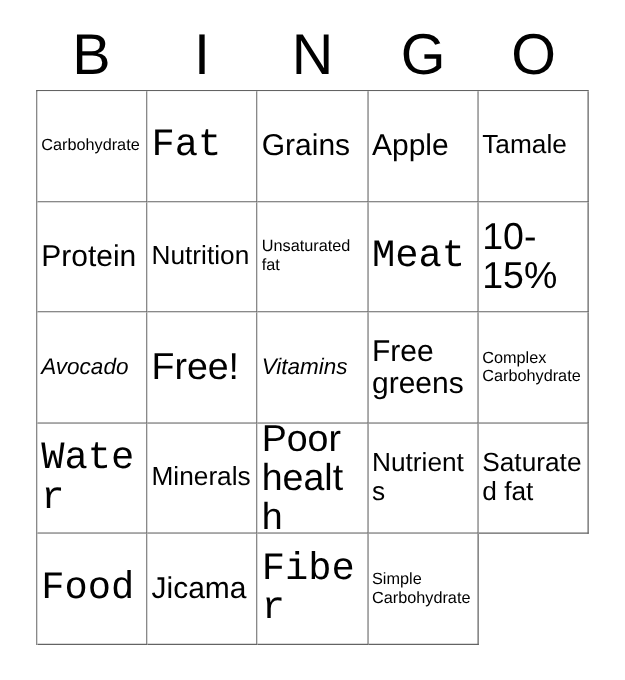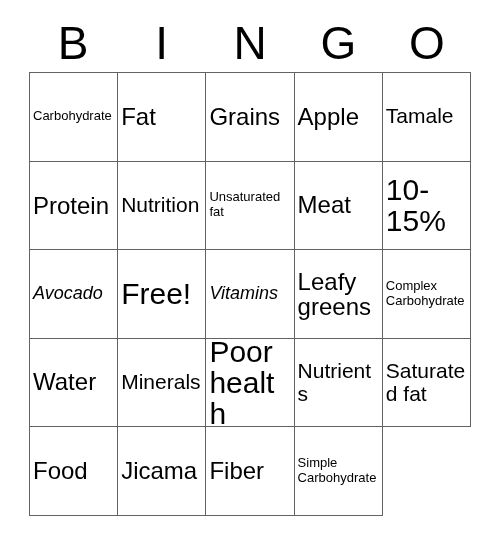--- a/index.html
+++ b/index.html
@@ -78,21 +78,21 @@
     word-wrap: break-word;
     overflow-wrap: break-word;
     hyphens: none;
   }
   
   .sz-xs  { font-size: 13px; line-height: 1.15; }
   .sz-s   { font-size: 18px; line-height: 1.1; font-style: italic; }
   .sz-m   { font-size: 21px; line-height: 1.08; }
   .sz-l   { font-size: 24px; line-height: 1.06; }
   .sz-xl  { font-size: 30px; line-height: 1.04; }
-  .sz-xxl { font-size: 24px; line-height: 1.02; }
+  .sz-xxl { font-size: 31px; line-height: 1.02; font-family: Liberation Mono, monospace; }
 </style>
 </head>
 <body>
 
 <div id="bingo-card">
 
   <div id="bingo-header">
     <div class="header-letter">B</div>
     <div class="header-letter">I</div>
     <div class="header-letter">N</div>
@@ -137,21 +137,21 @@
     <div class="bingo-cell">
         <span class="cell-text sz-s">Avocado</span>
       </div>
     <div class="bingo-cell">
         <span class="cell-text sz-xl">Free!</span>
       </div>
     <div class="bingo-cell">
         <span class="cell-text sz-s">Vitamins</span>
       </div>
     <div class="bingo-cell">
-        <span class="cell-text sz-l">Leafy greens</span>
+        <span class="cell-text sz-l">Free greens</span>
       </div>
 
     <div class="bingo-cell">
         <span class="cell-text sz-xs">Complex Carbohydrate</span>
       </div>
     <div class="bingo-cell">
         <span class="cell-text sz-xxl">Water</span>
       </div>
     <div class="bingo-cell">
         <span class="cell-text sz-m">Minerals</span>

